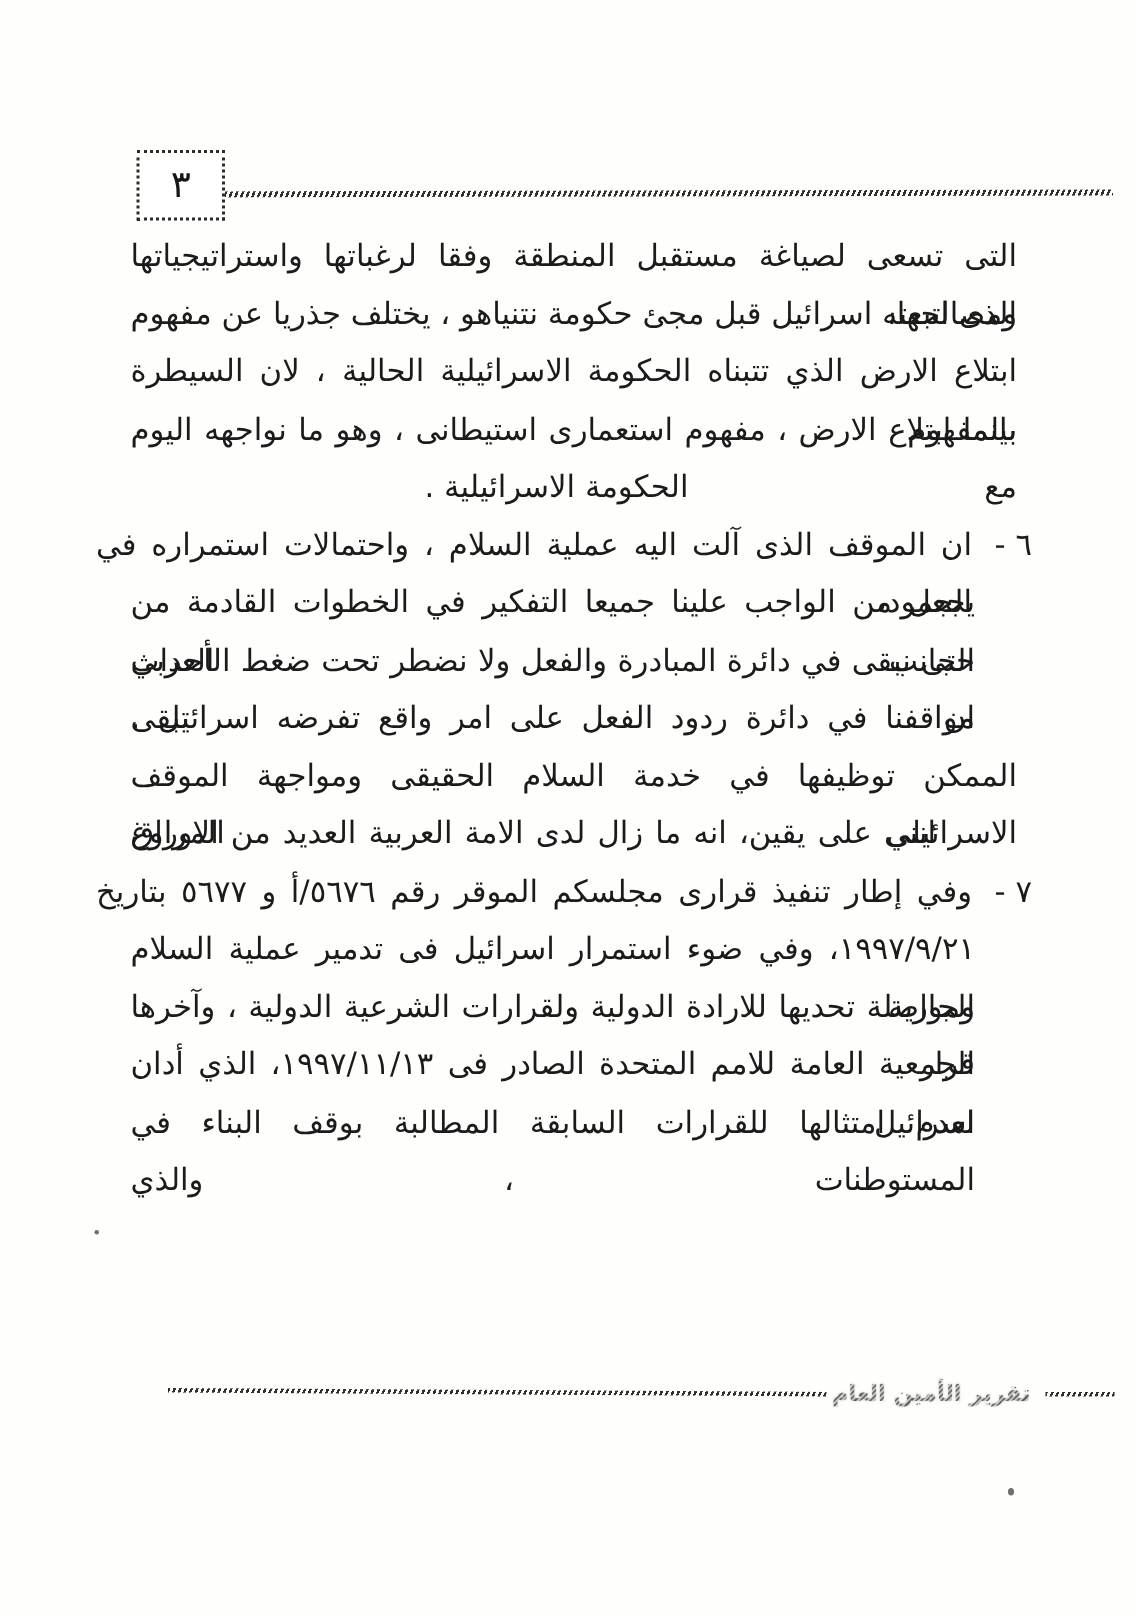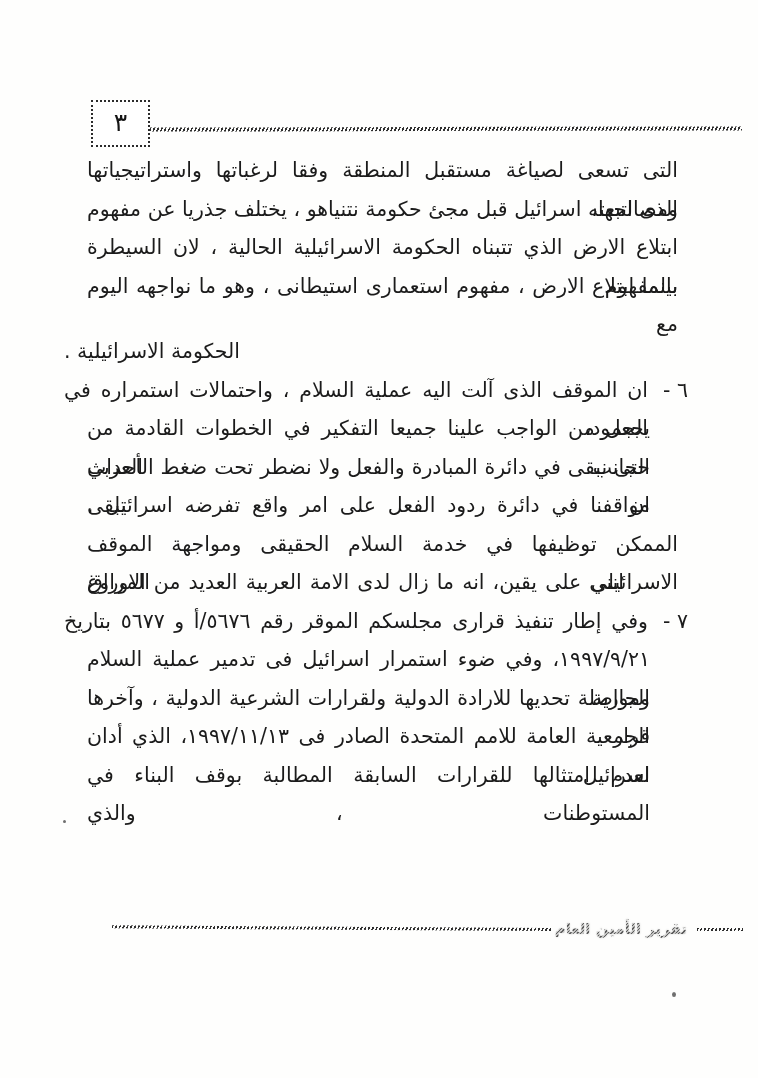--- a/index.html
+++ b/index.html
@@ -57,21 +57,21 @@
   }
   .line {
     height: 38.5px;
     line-height: 38.5px;
     font-size: 20.5px;
     letter-spacing: 0.1px;
     white-space: nowrap;
     overflow: visible;
   }
   .just { text-align: justify; text-align-last: justify; white-space: normal; margin-left: 23px; }
-  .start { text-align: left; margin-top: 27px; }
+  .start { text-align: center; }
   .p-inset { padding-right: 10px; }   
   .i-inset { padding-right: 38px; }   
   .indent { text-indent: 54px; }      
 
   .item-line { display: flex; }
   .marker {
     flex: 0 0 40px;
     text-align: right;
     letter-spacing: 4px;
   }

